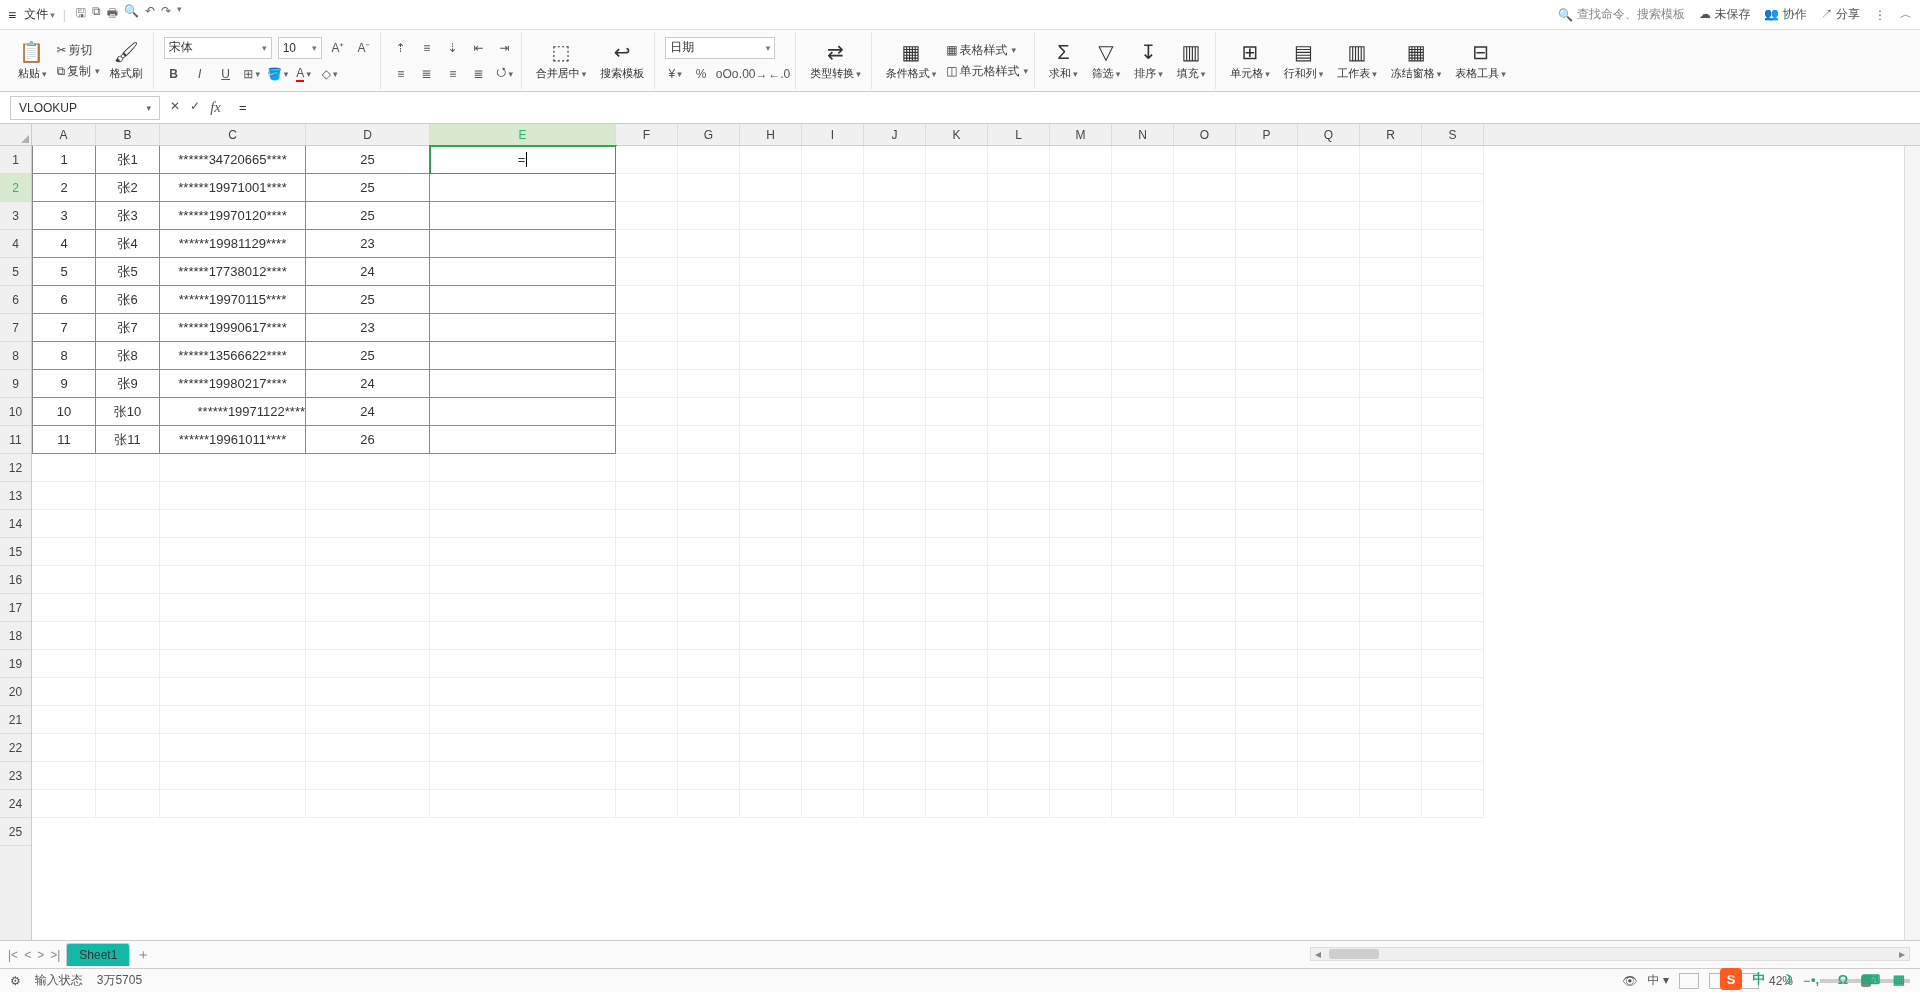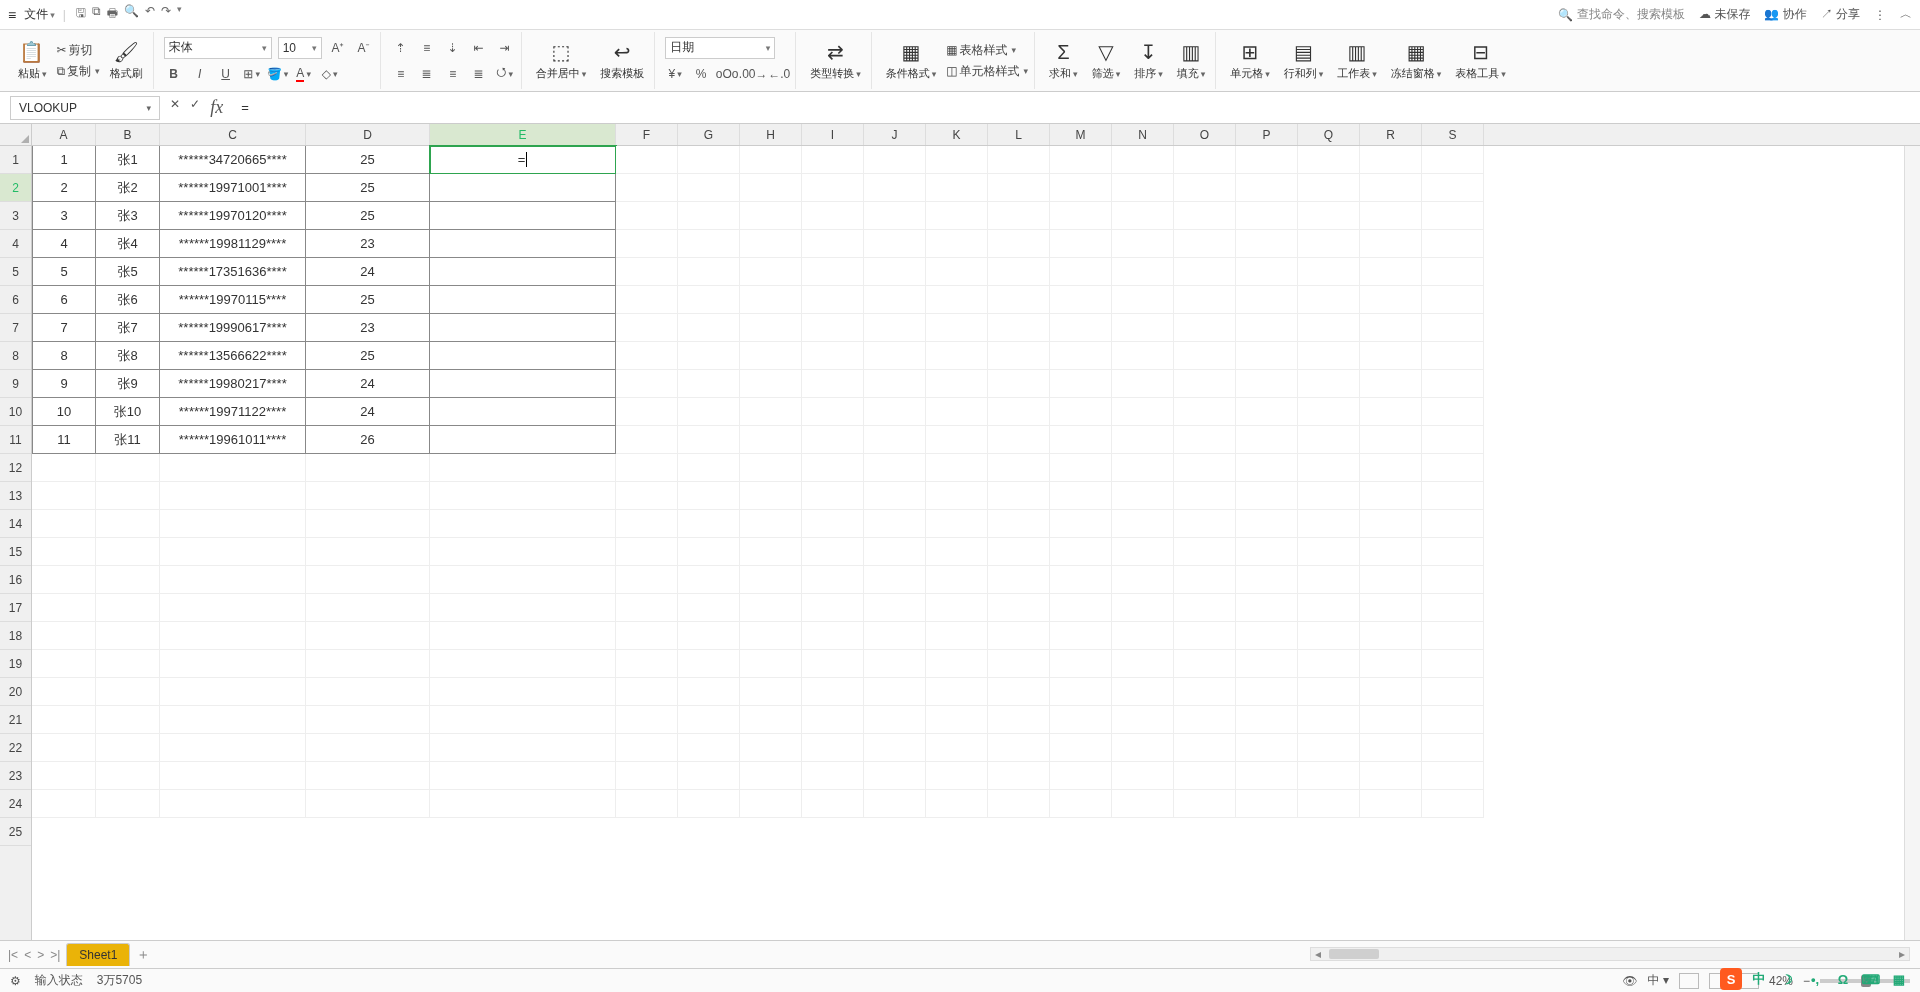--- a/index.html
+++ b/index.html
@@ -30,21 +30,21 @@
   .font-size { width: 44px; height: 22px; border: 1px solid #ccc; display: flex; align-items: center; padding: 0 4px; font-size: 12px; background: #fff; }
   .fmt-btn { width: 20px; height: 20px; display: inline-flex; align-items: center; justify-content: center; color: #555; cursor: pointer; }
   .num-fmt { width: 110px; height: 22px; border: 1px solid #ccc; background: #fff; display: flex; align-items: center; padding: 0 4px; font-size: 12px; }
   .dd-caret::after { content: "▾"; font-size: 9px; margin-left: 2px; color: #666; }
 
   
   .formula-row { height: 32px; display: flex; align-items: center; border-bottom: 1px solid #ccc; }
   .name-box { width: 150px; height: 24px; border: 1px solid #ccc; margin-left: 10px; display: flex; align-items: center; padding: 0 8px; background: #fff; position: relative; }
   .name-box .caret { margin-left: auto; font-size: 9px; color: #666; }
   .fx-btns { display: flex; gap: 10px; padding: 0 10px; color: #555; }
-  .fx-label { font-style: italic; font-family: "Times New Roman", serif; font-size: 18px; }
+  .fx-label { font-style: italic; font-family: "Times New Roman", serif; font-size: 15px; }
   .formula-input { flex: 1; padding: 0 8px; font-size: 13px; }
 
   
   .grid-area { position: relative; height: calc(100% - 30px - 62px - 32px - 28px - 24px); overflow: hidden; background: #fff; }
   .sel-all { position: absolute; left: 0; top: 0; width: 32px; height: 22px; background: #f0f0f0; border-right: 1px solid #ccc; border-bottom: 1px solid #ccc; display:flex; align-items:center; justify-content:center; }
   .sel-all::after { content:""; width:0; height:0; border-left:8px solid transparent; border-bottom:8px solid #b0b0b0; position:absolute; right:2px; bottom:2px;}
   .col-headers { position: absolute; left: 32px; top: 0; right: 0; height: 22px; display: flex; background: #f0f0f0; border-bottom: 1px solid #ccc; }
   .col-h { border-right: 1px solid #ddd; text-align: center; line-height: 22px; font-size: 12px; color: #444; }
   .col-h.active { background: #d9e8d0; color:#2b6; }
   .row-headers { position: absolute; left: 0; top: 22px; width: 32px; bottom: 0; background: #f0f0f0; border-right: 1px solid #ccc; }
@@ -57,21 +57,21 @@
   .hdr-cell { font-weight: 600; text-align: center; background: #fff; }
   .ctr { text-align: center; }
   .table-top { border-top: 1px solid #888; }
   .table-left { border-left: 1px solid #888; }
   .active-cell { outline: 2px solid #2ea44f; outline-offset: -1px; background: #fff; }
   .grid-scrollbar-v { position:absolute; right:0; top:22px; bottom:0; width:16px; background:#f5f5f5; border-left:1px solid #ddd;}
 
   
   .sheet-bar { height: 28px; border-top: 1px solid #ccc; display: flex; align-items: center; padding: 0 8px; gap: 6px; background: #fafafa; position:relative; }
   .sheet-nav { display: flex; gap: 6px; color: #888; }
-  .sheet-tab { padding: 4px 12px; border: 1px solid #ccc; border-bottom: none; background: #eab308; font-size: 12px; border-radius: 3px 3px 0 0; }
+  .sheet-tab { padding: 4px 12px; border: 1px solid #ccc; border-bottom: none; background: #14b8a6; font-size: 12px; border-radius: 3px 3px 0 0; }
   .sheet-add { color: #888; cursor: pointer; font-size: 14px; }
   .hscroll { position:absolute; right:10px; top:6px; width:600px; height:14px; background:#f0f0f0; border:1px solid #ddd; display:flex; align-items:center;}
   .hscroll .thumb{ width:50px; height:10px; background:#cfcfcf; margin-left:4px; border-radius:2px;}
 
   
   .status-bar { height: 24px; border-top: 1px solid #ccc; display: flex; align-items: center; padding: 0 10px; gap: 14px; background: #fafafa; font-size: 12px; color: #555; }
   .status-right { margin-left: auto; display: flex; align-items: center; gap: 10px; }
   .view-btn { width: 20px; height: 16px; border: 1px solid #bbb; display:inline-block; }
   .zoom-slider { width: 90px; height: 4px; background: #ccc; position: relative; }
   .zoom-slider::after { content:""; position:absolute; left:45%; top:-4px; width:10px; height:12px; background:#888; border-radius:2px;}
@@ -413,21 +413,21 @@
         <div class="cell" style="width: 62px;"></div>
         <div class="cell" style="width: 62px;"></div>
         <div class="cell" style="width: 62px;"></div>
         <div class="cell" style="width: 62px;"></div>
         <div class="cell" style="width: 62px;"></div>
         <div class="cell" style="width: 62px;"></div>
       </div>
       <div class="row">
         <div class="cell data-border table-left ctr" style="width: 64px;">5</div>
         <div class="cell data-border ctr" style="width: 64px;">张5</div>
-        <div class="cell data-border ctr" style="width: 146px;">******17351636****</div>
+        <div class="cell data-border ctr" style="width: 146px;">******17738012****</div>
         <div class="cell data-border ctr" style="width: 124px;">24</div>
         <div class="cell data-border ctr" style="width: 186px;"></div>
         <div class="cell" style="width: 62px;"></div>
         <div class="cell" style="width: 62px;"></div>
         <div class="cell" style="width: 62px;"></div>
         <div class="cell" style="width: 62px;"></div>
         <div class="cell" style="width: 62px;"></div>
         <div class="cell" style="width: 62px;"></div>
         <div class="cell" style="width: 62px;"></div>
         <div class="cell" style="width: 62px;"></div>
@@ -518,21 +518,21 @@
         <div class="cell" style="width: 62px;"></div>
         <div class="cell" style="width: 62px;"></div>
         <div class="cell" style="width: 62px;"></div>
         <div class="cell" style="width: 62px;"></div>
         <div class="cell" style="width: 62px;"></div>
         <div class="cell" style="width: 62px;"></div>
       </div>
       <div class="row">
         <div class="cell data-border table-left ctr" style="width: 64px;">10</div>
         <div class="cell data-border ctr" style="width: 64px;">张10</div>
-        <div class="cell data-border ctr" style="width: 146px;">******19971122****</div>
+        <div class="cell data-border ctr" style="width: 146px; text-align: right;">******19971122****</div>
         <div class="cell data-border ctr" style="width: 124px;">24</div>
         <div class="cell data-border ctr" style="width: 186px;"></div>
         <div class="cell" style="width: 62px;"></div>
         <div class="cell" style="width: 62px;"></div>
         <div class="cell" style="width: 62px;"></div>
         <div class="cell" style="width: 62px;"></div>
         <div class="cell" style="width: 62px;"></div>
         <div class="cell" style="width: 62px;"></div>
         <div class="cell" style="width: 62px;"></div>
         <div class="cell" style="width: 62px;"></div>

